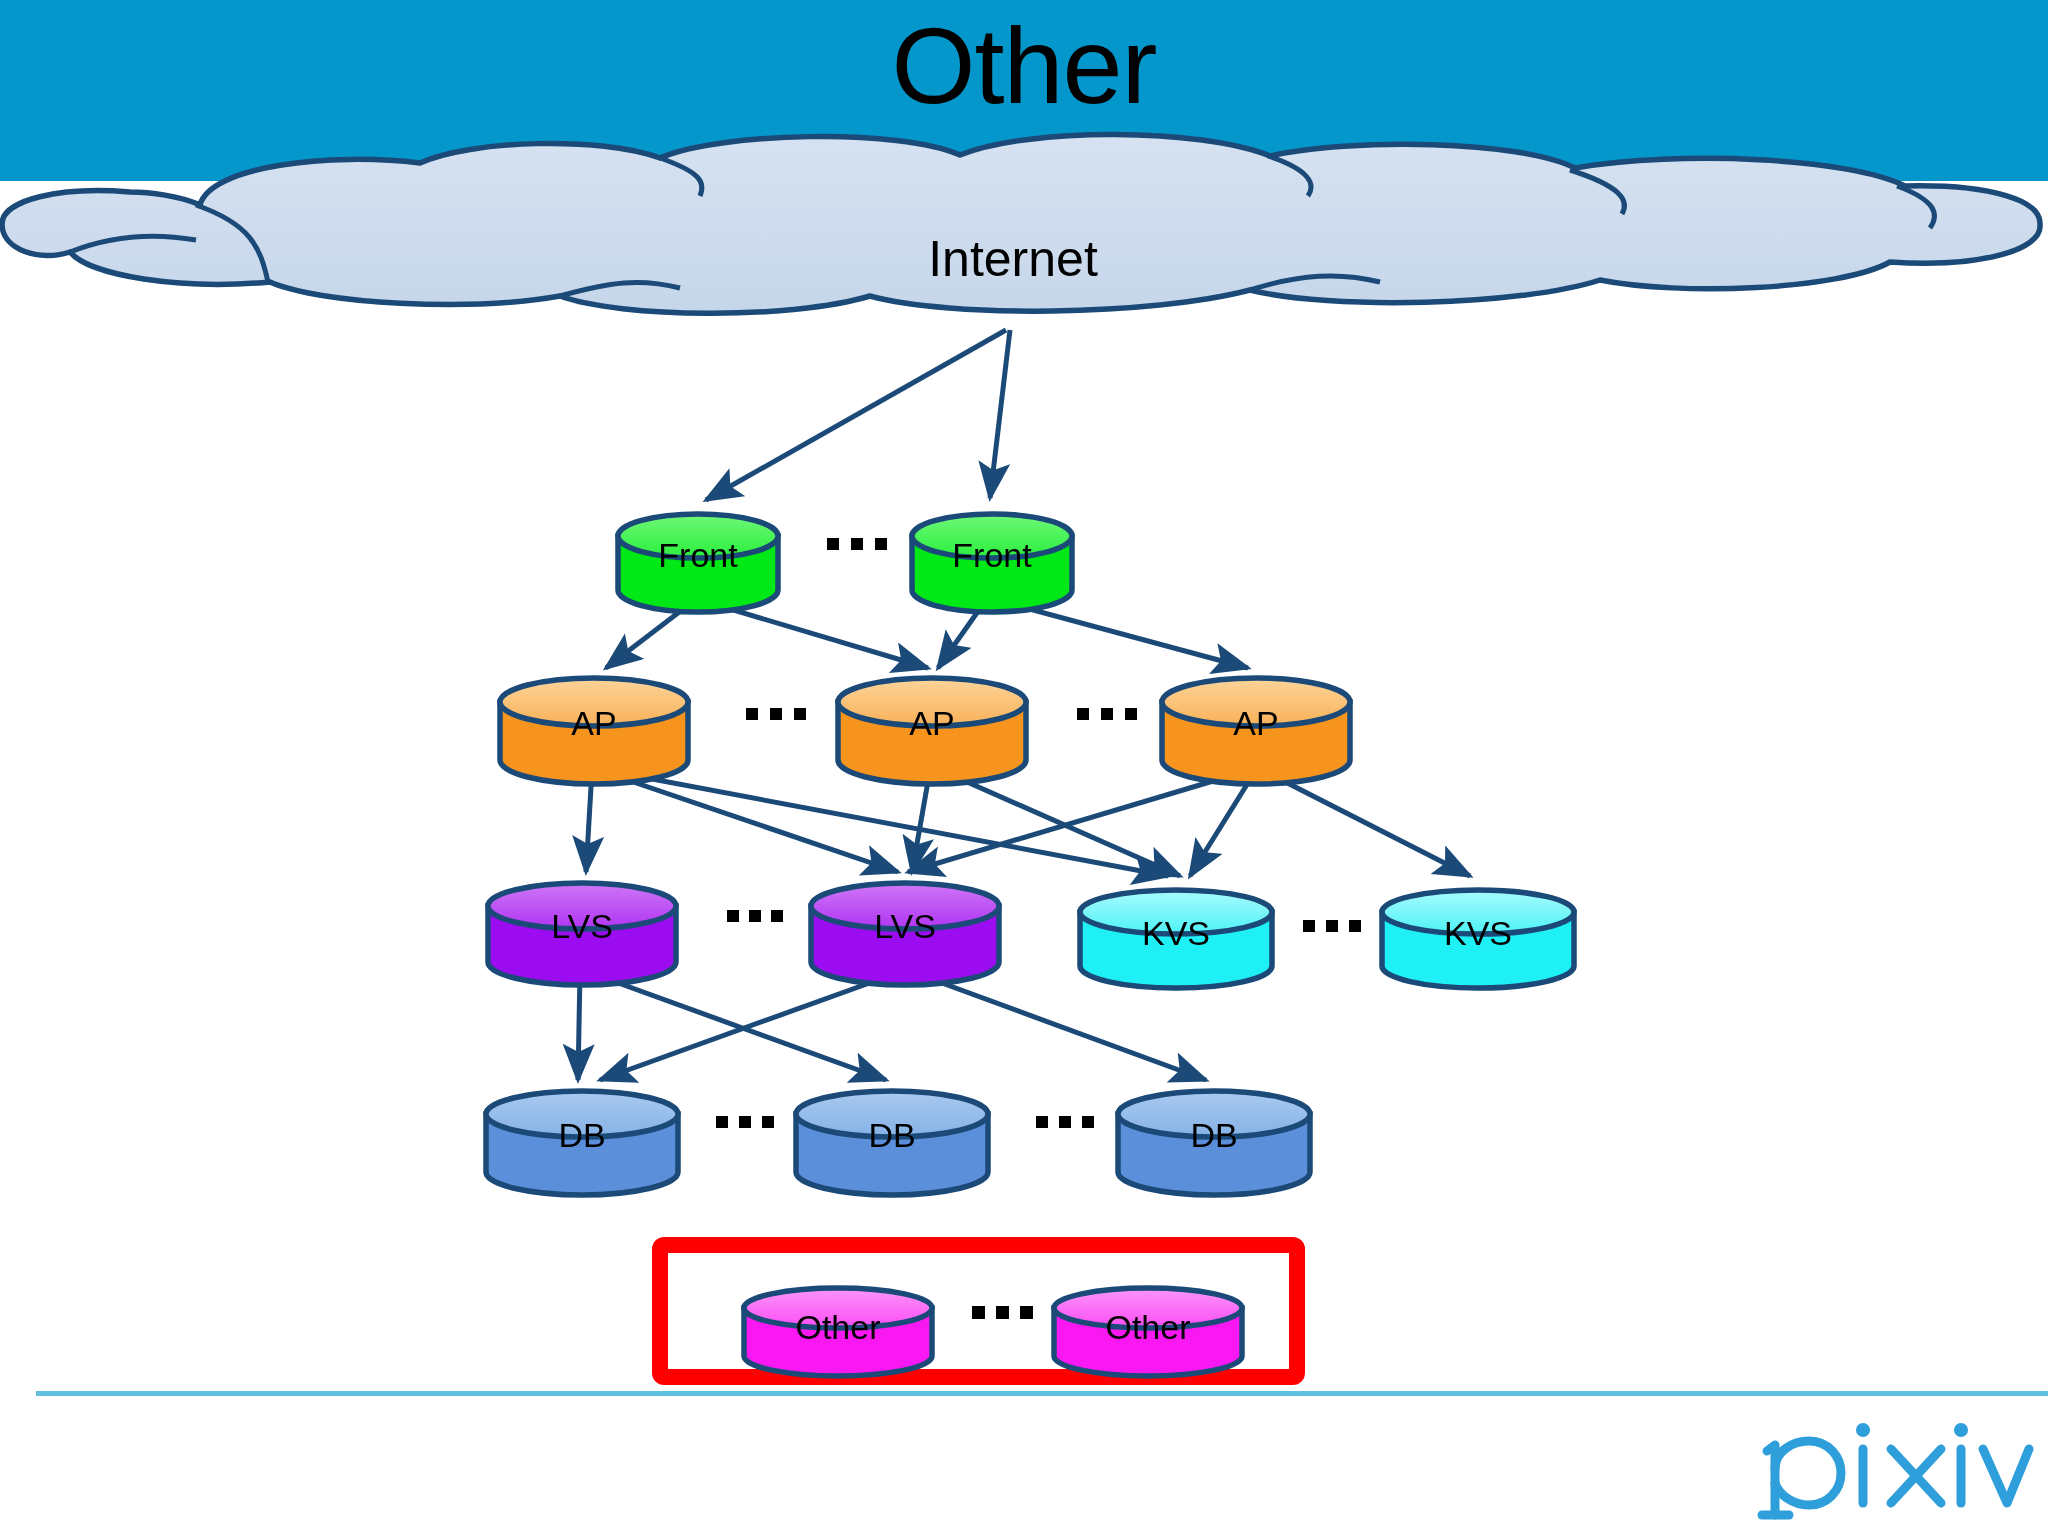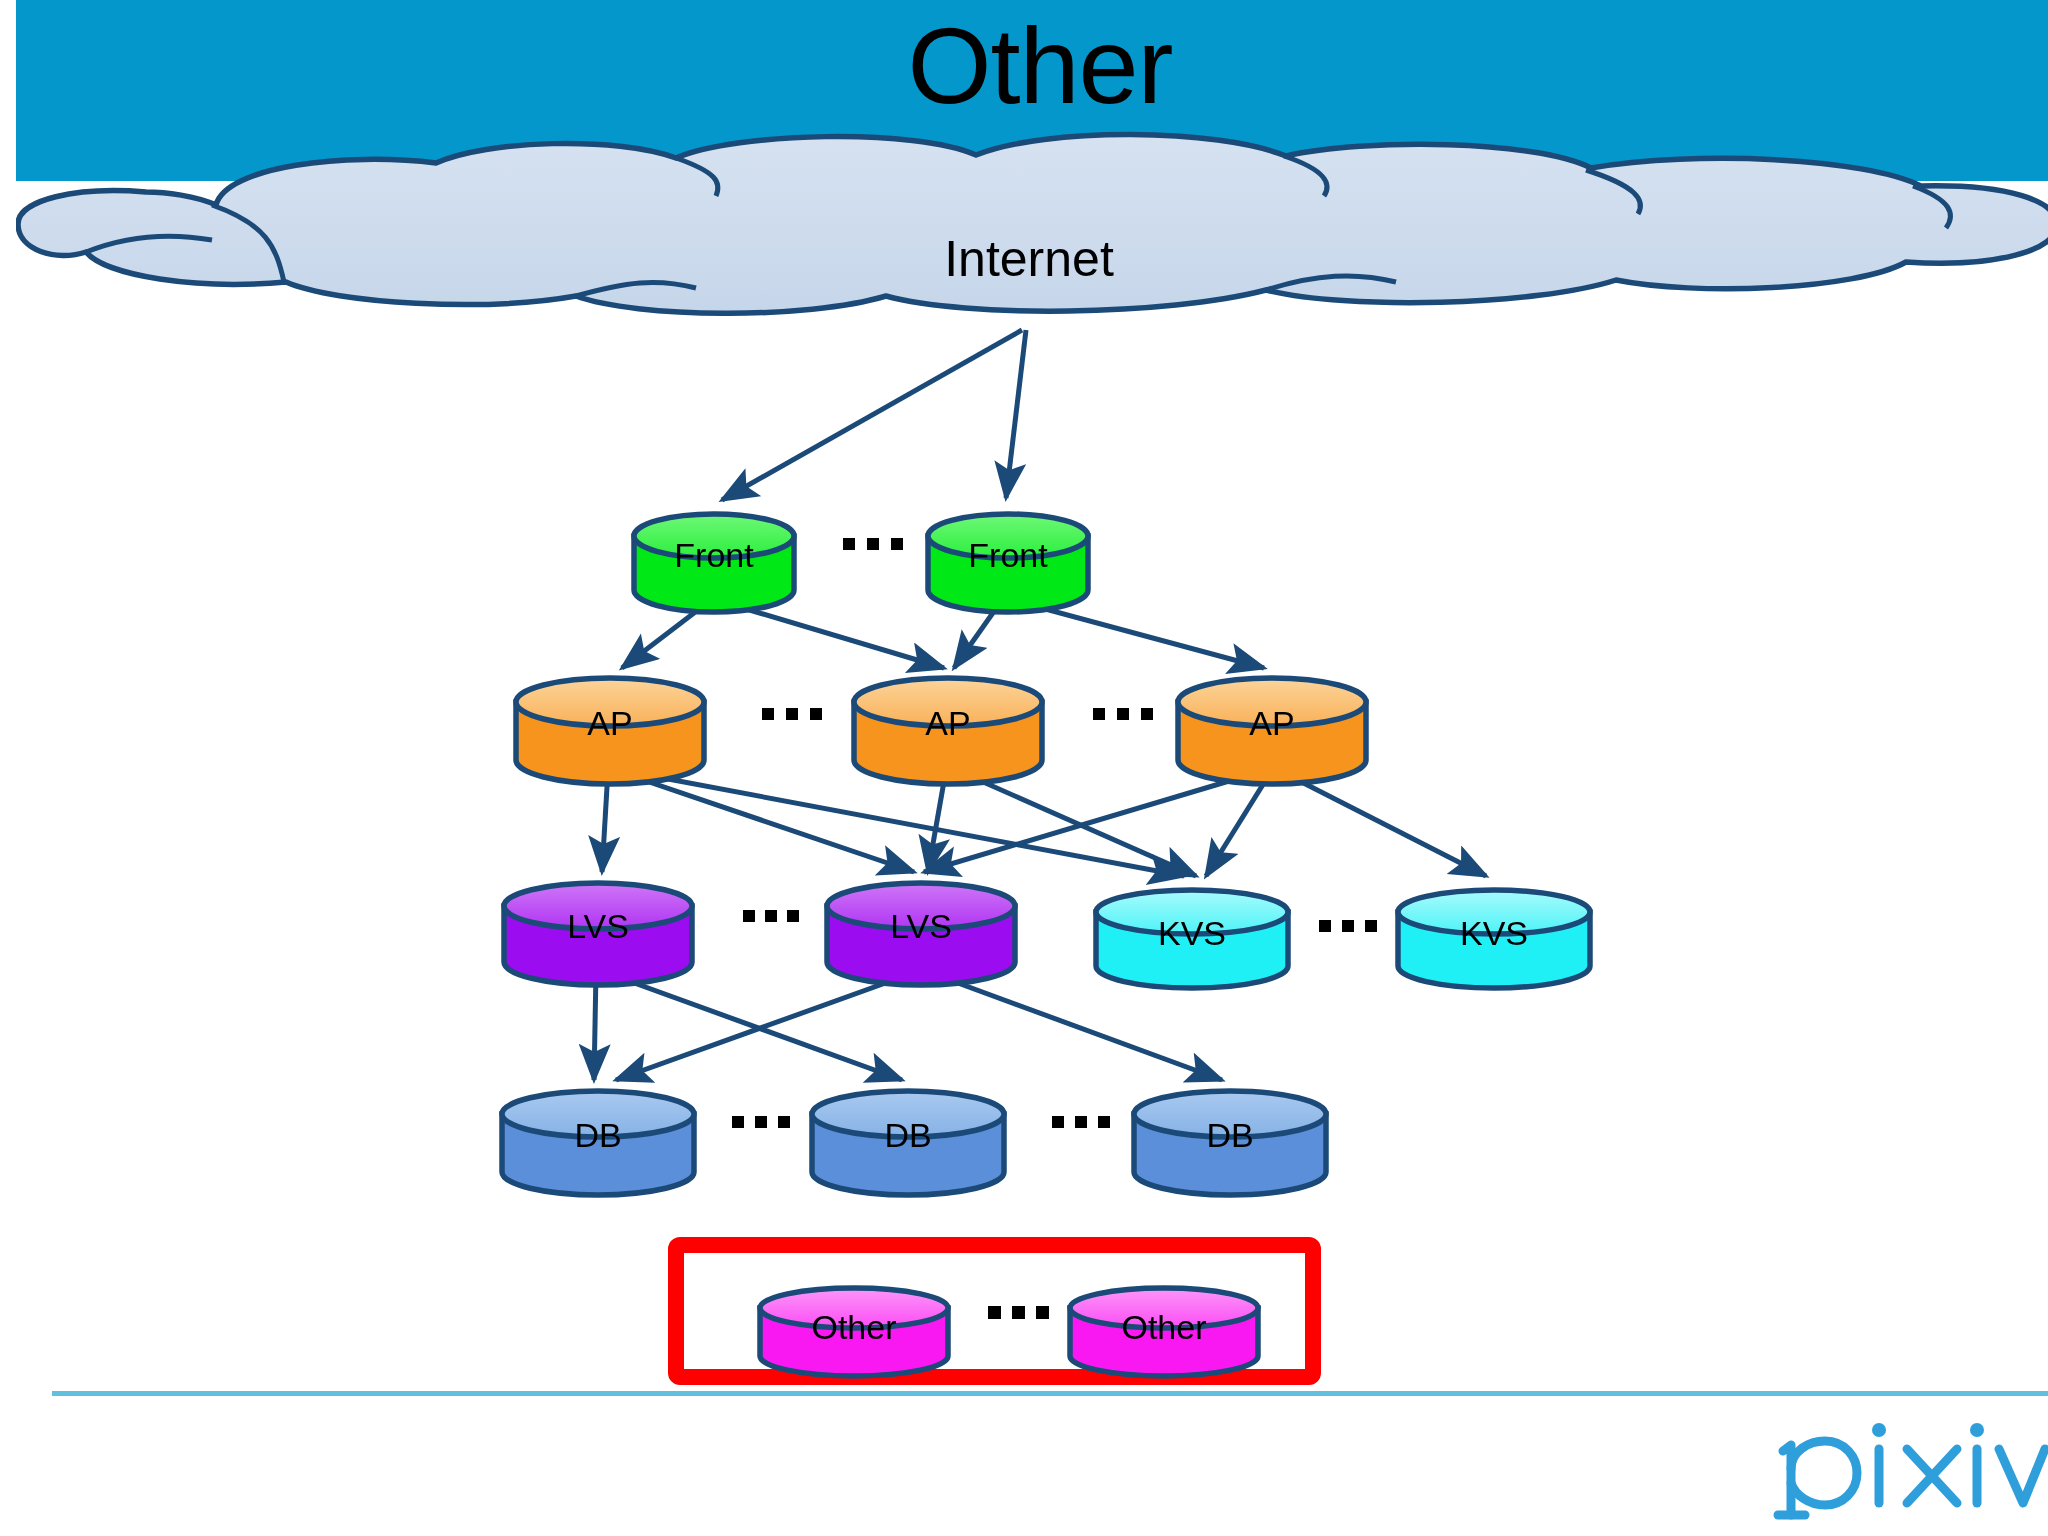--- a/index.html
+++ b/index.html
@@ -9,21 +9,21 @@
   }
   body {
     width: 2048px;
     height: 1536px;
     position: relative;
     overflow: hidden;
     font-family: "Liberation Sans", sans-serif;
   }
   #slide {
     position: absolute;
-    left: 16px; top: 0;
+    left: 0; top: 0;
     width: 1852px;
     height: 1536px;
     background: #ffffff;
     padding-left: 32px;
   }
   
   #title-banner {
     position: absolute;
     left: 0; top: 0;
     width: 2048px;

